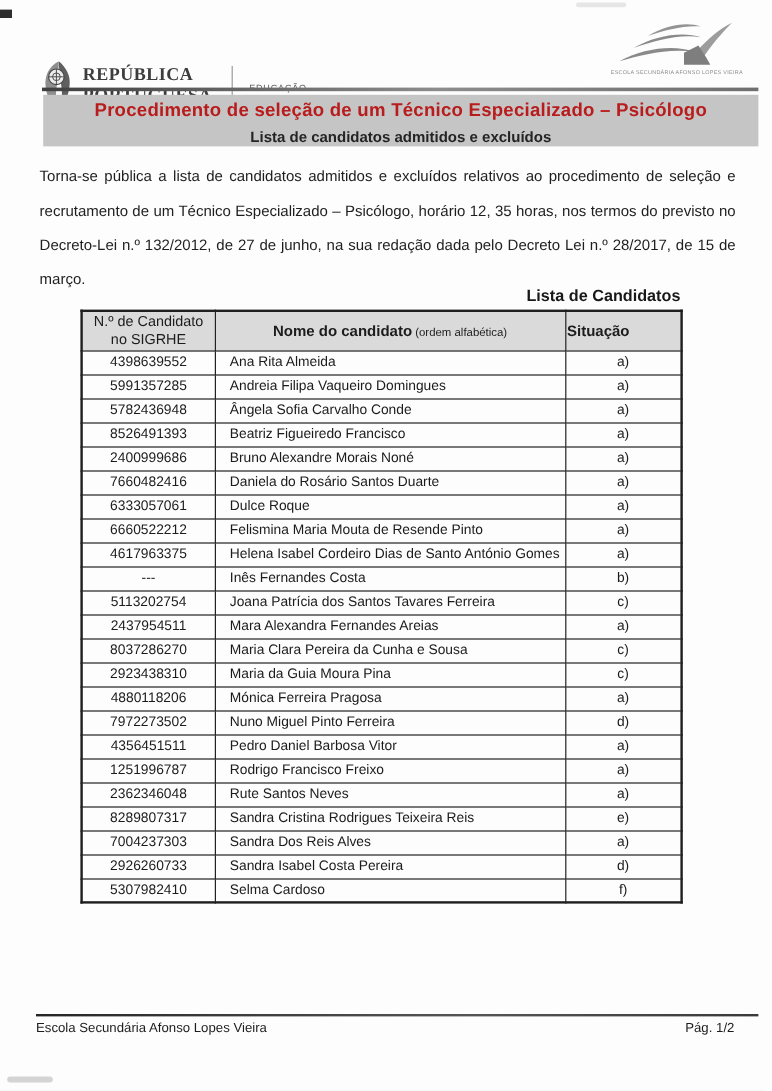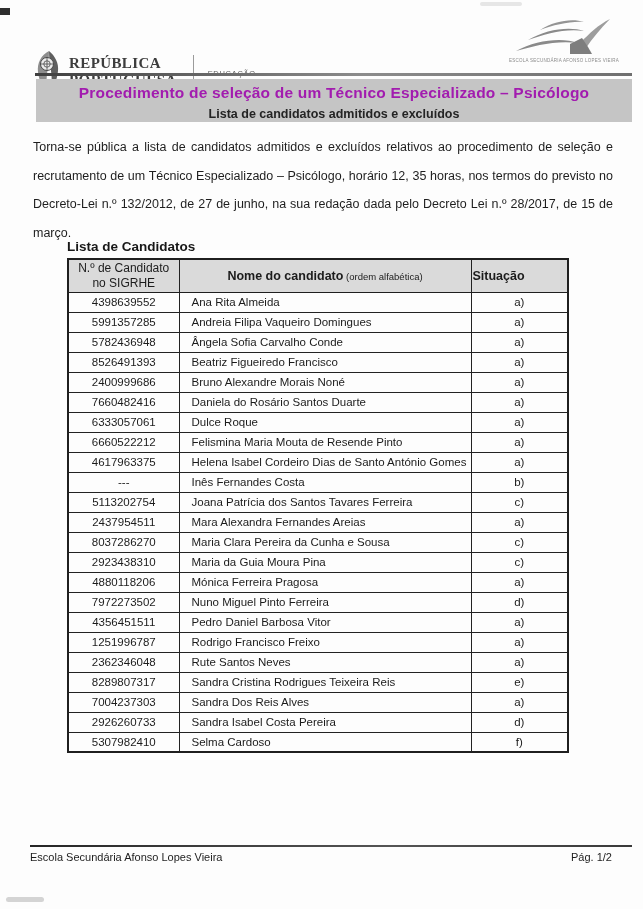--- a/index.html
+++ b/index.html
@@ -18,27 +18,27 @@
   .gov-divider{width:1px;height:34px;background:#9b9b9b;margin:0 14px 0 16px;}
   .gov-ministry{font-size:7.5px;letter-spacing:.7px;color:#5c5c5c;padding-top:2px;}
   .school-logo{position:absolute;left:506px;top:17px;width:116px;text-align:center;}
   .school-logo svg{width:104px;height:40px;display:block;margin:0 auto;}
   .school-caption{font-size:4.5px;letter-spacing:.25px;color:#8b8b8b;white-space:nowrap;margin-top:1px;}
   .header-rule{position:absolute;left:35px;top:73px;width:597px;height:3px;
     background:linear-gradient(90deg,#3f3f3f,#8c8c8c 55%,#6f6f6f);}
   
   .title-block{position:absolute;left:36px;top:79px;width:596px;height:43px;
     background:#c5c5c5;text-align:center;}
-  .doc-title{font-size:15.5px;font-weight:bold;letter-spacing:.2px;color:#a21caf;padding-top:5px;}
+  .doc-title{font-size:15.5px;font-weight:bold;letter-spacing:.2px;color:#b91c1c;padding-top:5px;}
   .doc-subtitle{font-size:12.5px;font-weight:bold;color:#242424;margin-top:5px;}
   
   .intro{position:absolute;left:33px;top:133px;width:580px;
     font-size:12.5px;line-height:28.5px;text-align:justify;color:#1e1e1e;}
   
-  .table-caption{position:absolute;left:67px;top:239px;width:500px;text-align:left;
+  .table-caption{position:absolute;left:67px;top:239px;width:500px;text-align:right;
     font-size:13.5px;font-weight:bold;color:#181818;}
   table.candidates{position:absolute;left:67px;top:258px;width:500px;
     border-collapse:collapse;table-layout:fixed;}
   table.candidates col.c1{width:111px;}
   table.candidates col.c2{width:292px;}
   table.candidates col.c3{width:97px;}
   table.candidates{border:2px solid #1f1f1f;padding-left:32px;}
   table.candidates th,table.candidates td{border:1px solid #222;box-sizing:border-box;}
   table.candidates th{background:#dadada;height:33px;vertical-align:middle;
     border-bottom:1.5px solid #1f1f1f;}

